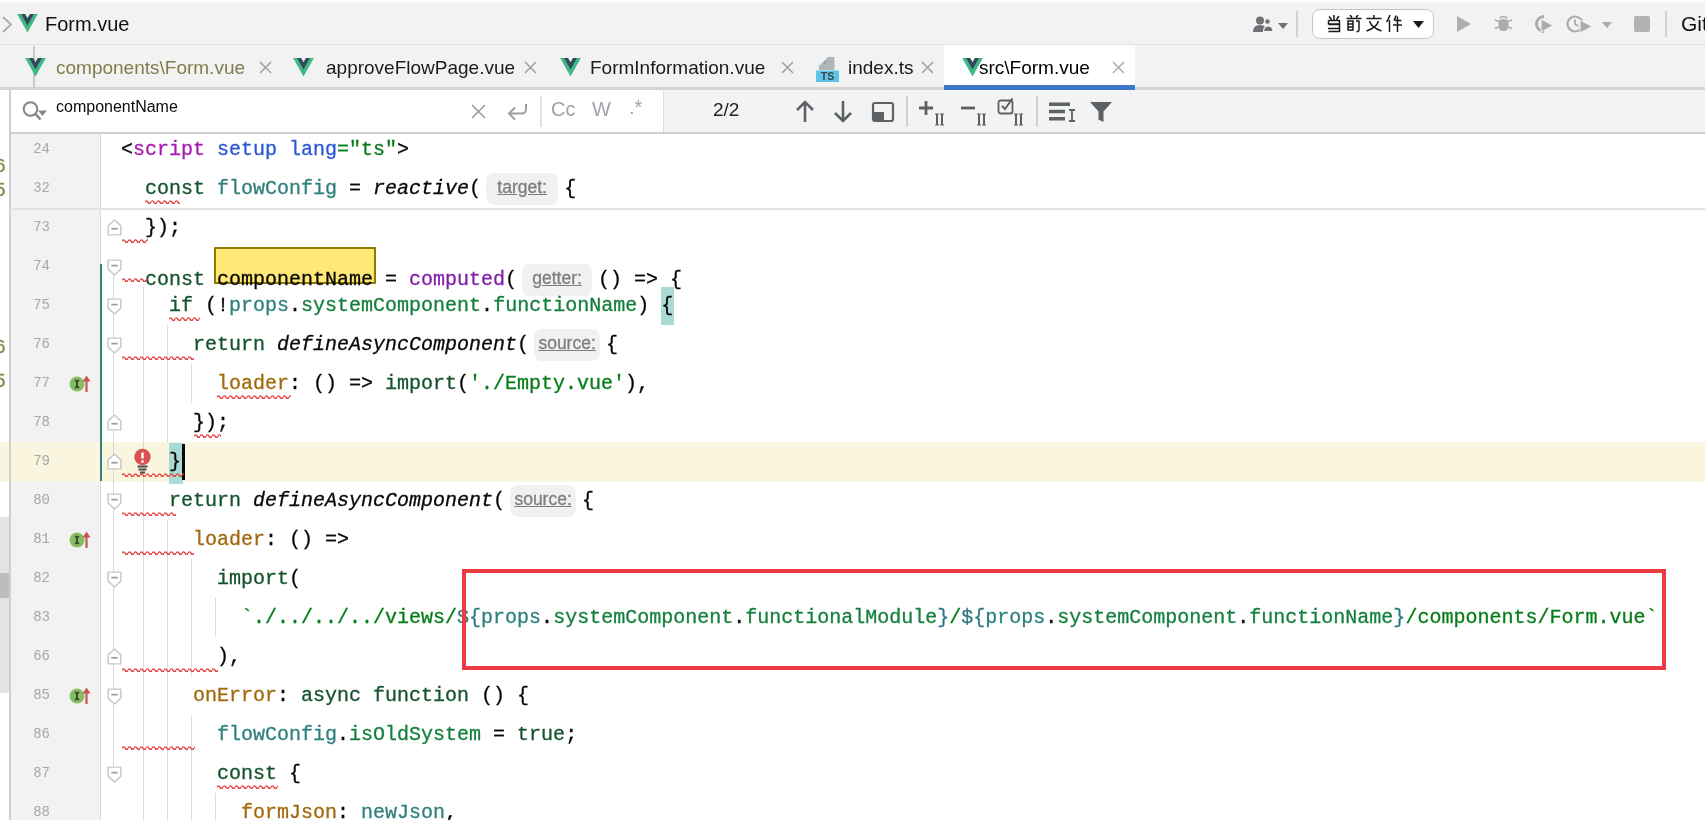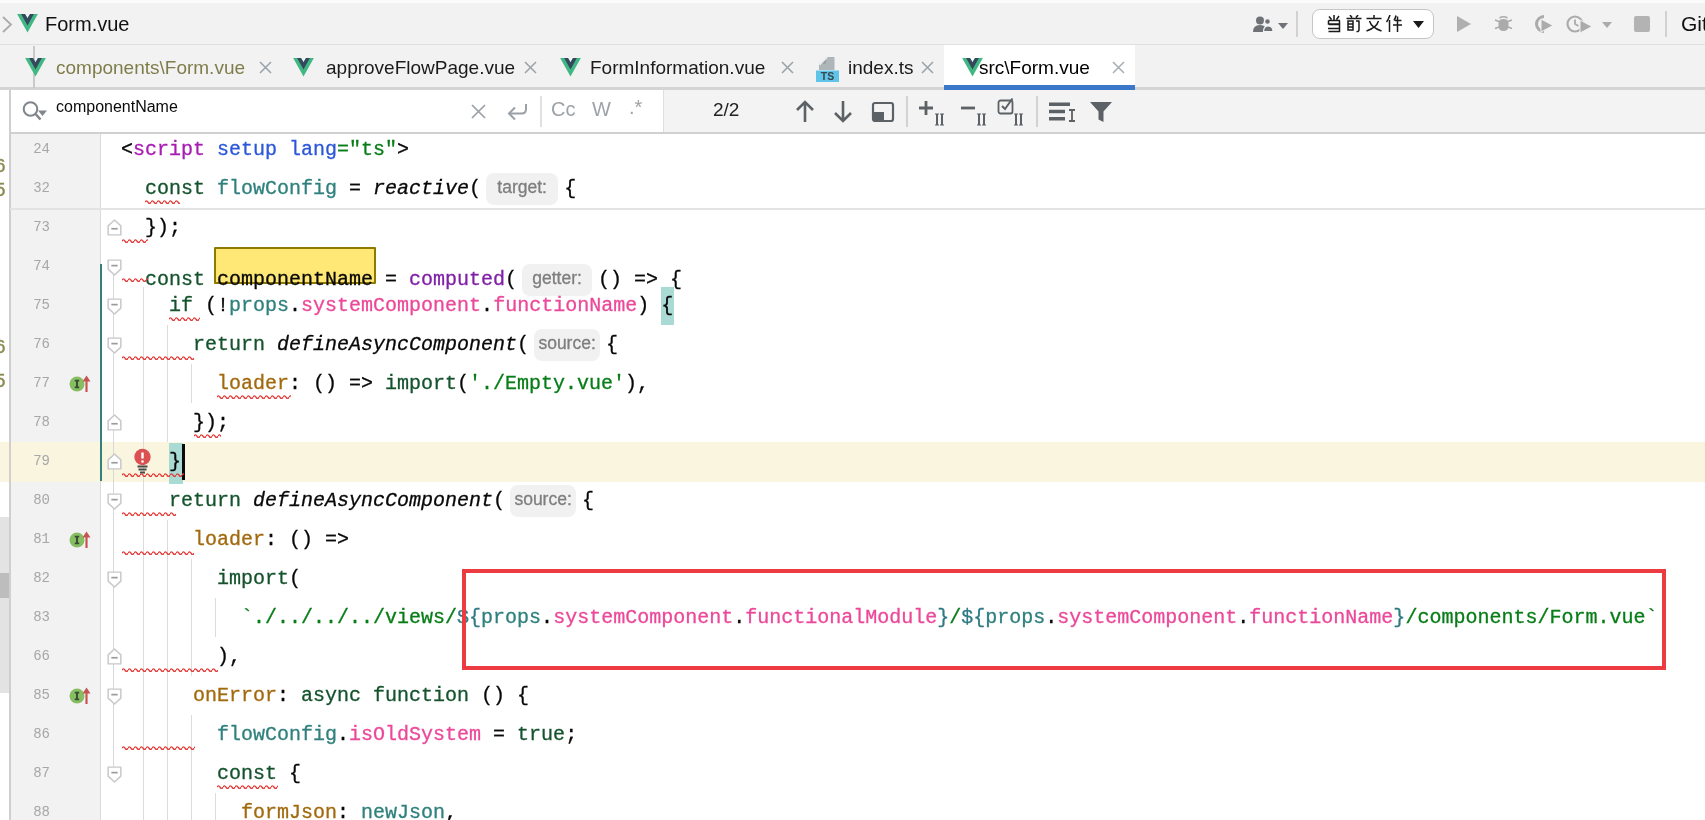--- a/index.html
+++ b/index.html
@@ -11,27 +11,27 @@
     white-space:pre; color:#080808; -webkit-text-stroke:0.3px; }
   .ln { font-family:"Liberation Mono", monospace; font-size:14px; line-height:39px;
     color:#A7A7A7; text-align:right; width:50px; left:0; }
   .codeline { left:121px; height:39px; }
   .kw  { color:#14532d; }
   .att { color:#2B57D8; }
   .tag { color:#A81CB2; }
   .fnp { color:#801FA8; }
   .str { color:#077D17; }
   .tea { color:#2F817D; }
-  .pur { color:#ec4899; }
+  .pur { color:#15803d; }
   .och { color:#A2690D; }
   .tpl { color:#2E7A84; }
   .ita { font-style:italic; color:#080808; }
   .chip { display:inline-block; font-family:"Liberation Sans",sans-serif; font-size:17.5px;
     line-height:29px; height:32px; color:#7E7E7E; background:#F1F1F1; border-radius:8px;
-    text-align:center; margin:0 6px 0 5px; vertical-align:1px; }
+    text-align:center; margin:0 6px 0 5px; vertical-align:1px;text-decoration:underline; }
   .sq { position:absolute; height:5px; }
   .guide { position:absolute; width:1px; background:#DCDCDC; }
   .tabtxt { font-size:19px; color:#1B1B1B; }
 </style>
 </head>
 <body>
 <div id="stage">
 
   <svg width="0" height="0" style="position:absolute">
     <defs>

